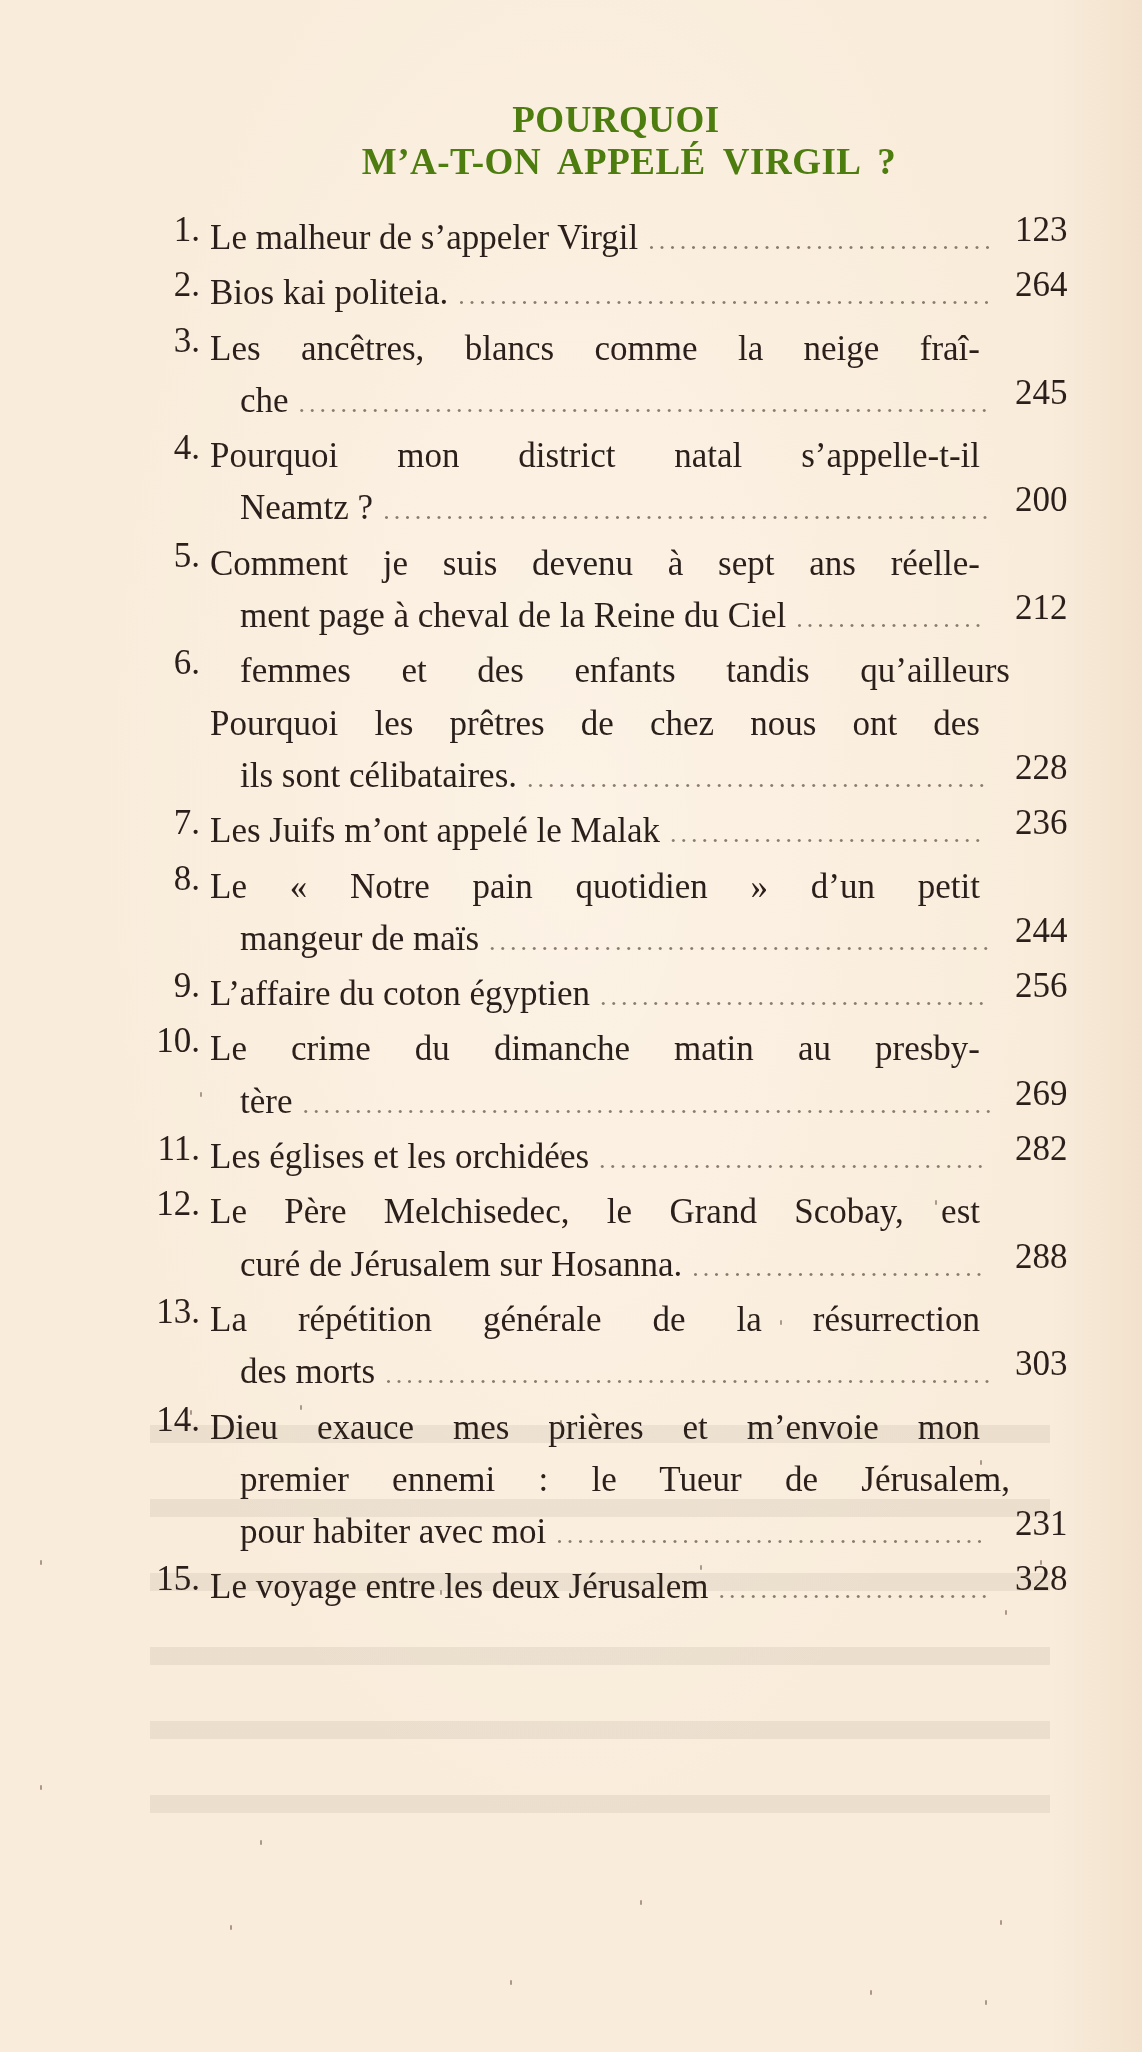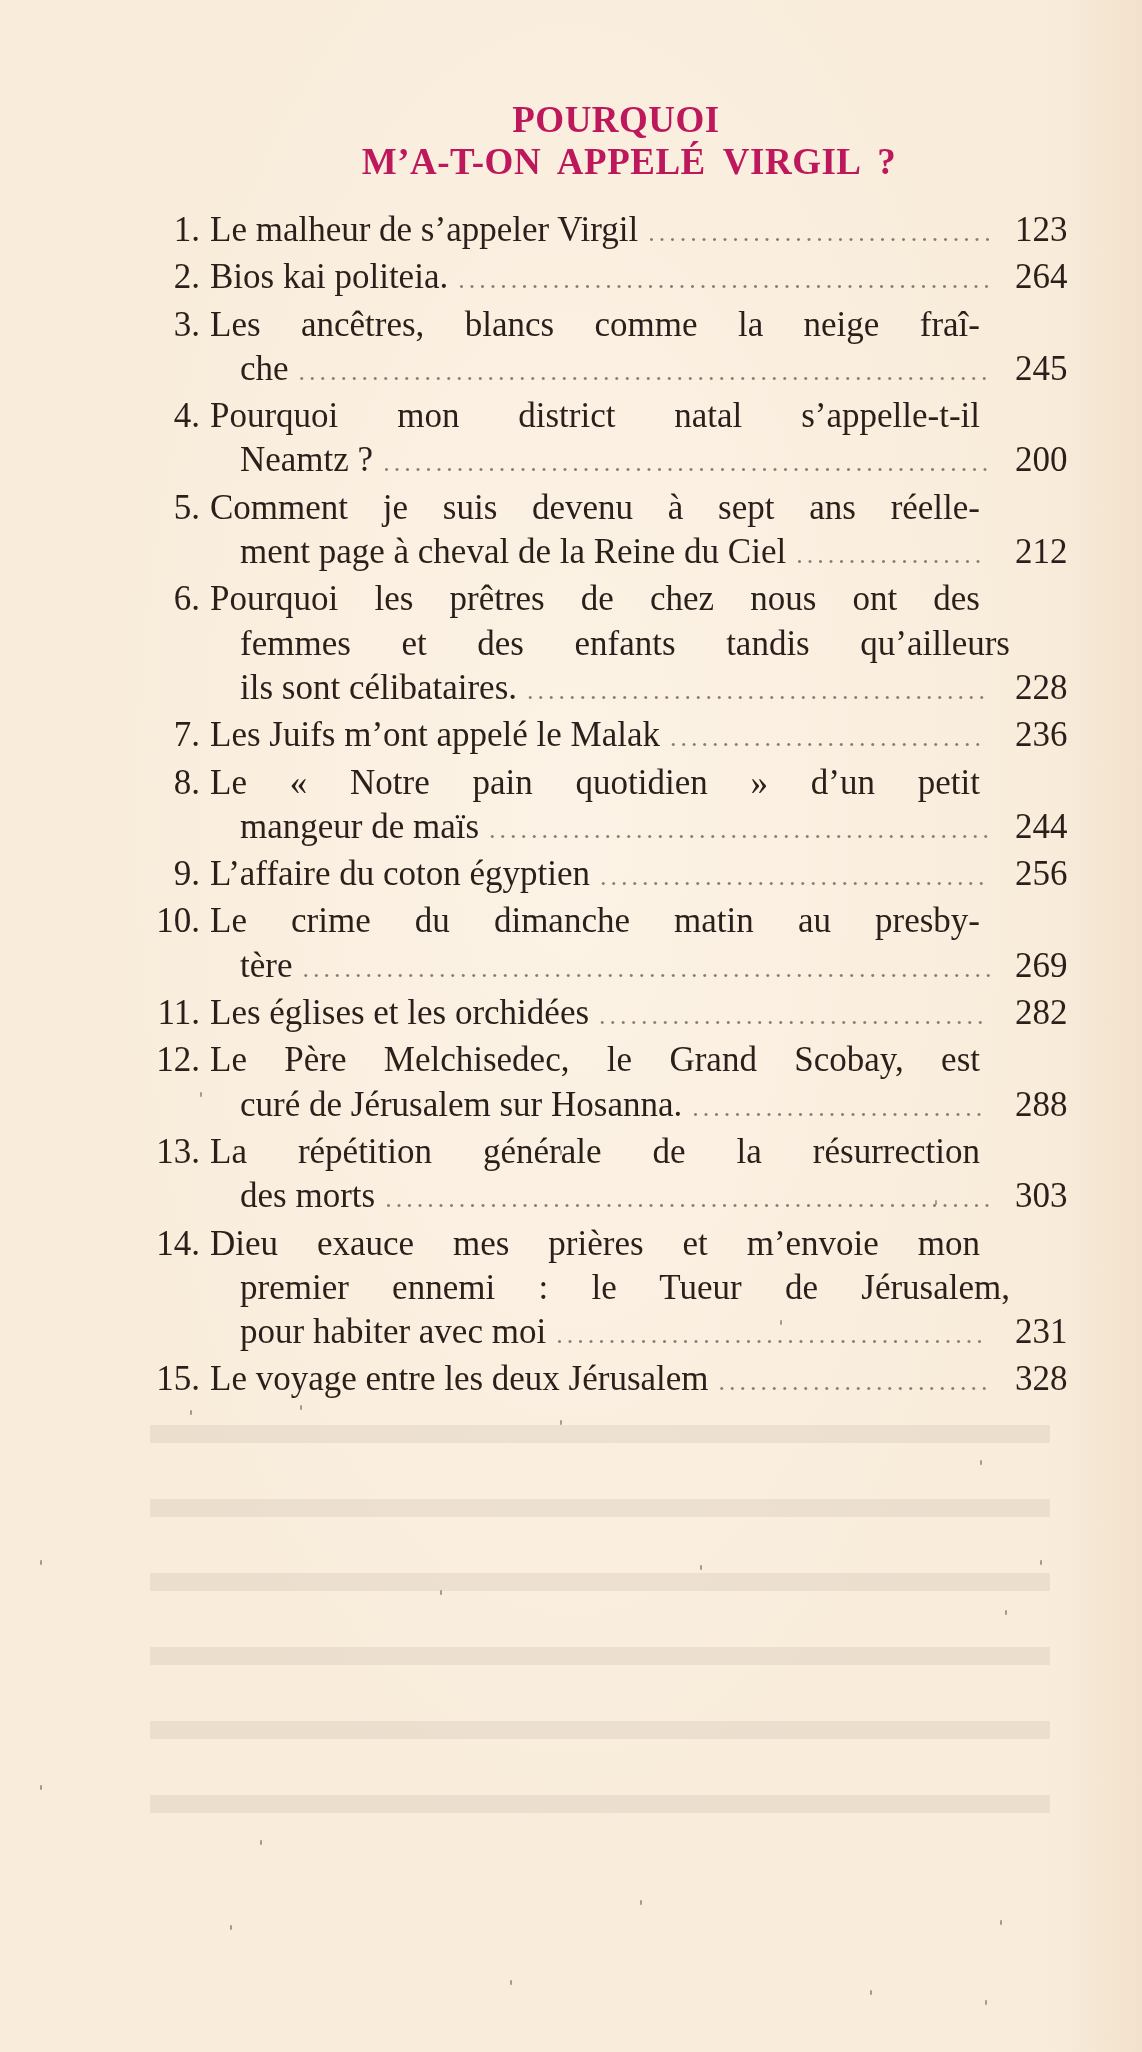--- a/index.html
+++ b/index.html
@@ -21,21 +21,21 @@
       width: 1142px; height: 2052px;
     }
     .title {
       position: absolute;
       left: 0; width: 1142px;
       top: 74px;
       text-align: center;
       font-size: 37px;
       line-height: 42px;
       letter-spacing: 0.5px;
-      color: #be185d;
+      color: #4d7c0f;
     }
     .title-line { display: block; }
     .title-line.l1 { padding-left: 90px; }
     .title-line.l2 { padding-left: 116px; word-spacing: 8px; }
 
     .toc {
       position: absolute;
       left: 130px;
       top: 208px;
       width: 970px;
@@ -58,21 +58,21 @@
       width: 885px;
       position: relative;
     }
     .line {
       display: block;
       white-space: nowrap;
       position: relative;
       width: 885px;
     }
     .line.cont { padding-left: 30px; box-sizing: border-box; }
-    .line .txt { display: inline-block; max-width: 770px; }
+    .line .txt { display: inline-block; max-width: 770px; margin-top: 8px; }
     .line.just .txt {
       width: 770px;
       text-align: justify;
       text-align-last: justify;
     }
     .line .dots {
       display: inline-block;
       margin-left: 10px;
       color: #8a7b6e;
       letter-spacing: 4px;
@@ -144,22 +144,22 @@
       <li class="entry">
         <span class="num">5.</span>
         <div class="lines">
           <span class="line just"><span class="txt">Comment je suis devenu à sept ans réelle-</span></span>
           <span class="line cont"><span class="txt">ment page à cheval de la Reine du Ciel</span><span class="dots">..................</span><span class="page-num">212</span></span>
         </div>
       </li>
       <li class="entry">
         <span class="num">6.</span>
         <div class="lines">
+          <span class="line cont just"><span class="txt">femmes et des enfants tandis qu’ailleurs</span></span>
           <span class="line just"><span class="txt">Pourquoi les prêtres de chez nous ont des</span></span>
-          <span class="line cont just"><span class="txt">femmes et des enfants tandis qu’ailleurs</span></span>
           <span class="line cont"><span class="txt">ils sont célibataires.</span><span class="dots">............................................</span><span class="page-num">228</span></span>
         </div>
       </li>
       <li class="entry">
         <span class="num">7.</span>
         <div class="lines">
           <span class="line"><span class="txt">Les Juifs m’ont appelé le Malak</span><span class="dots">..............................</span><span class="page-num">236</span></span>
         </div>
       </li>
       <li class="entry">

